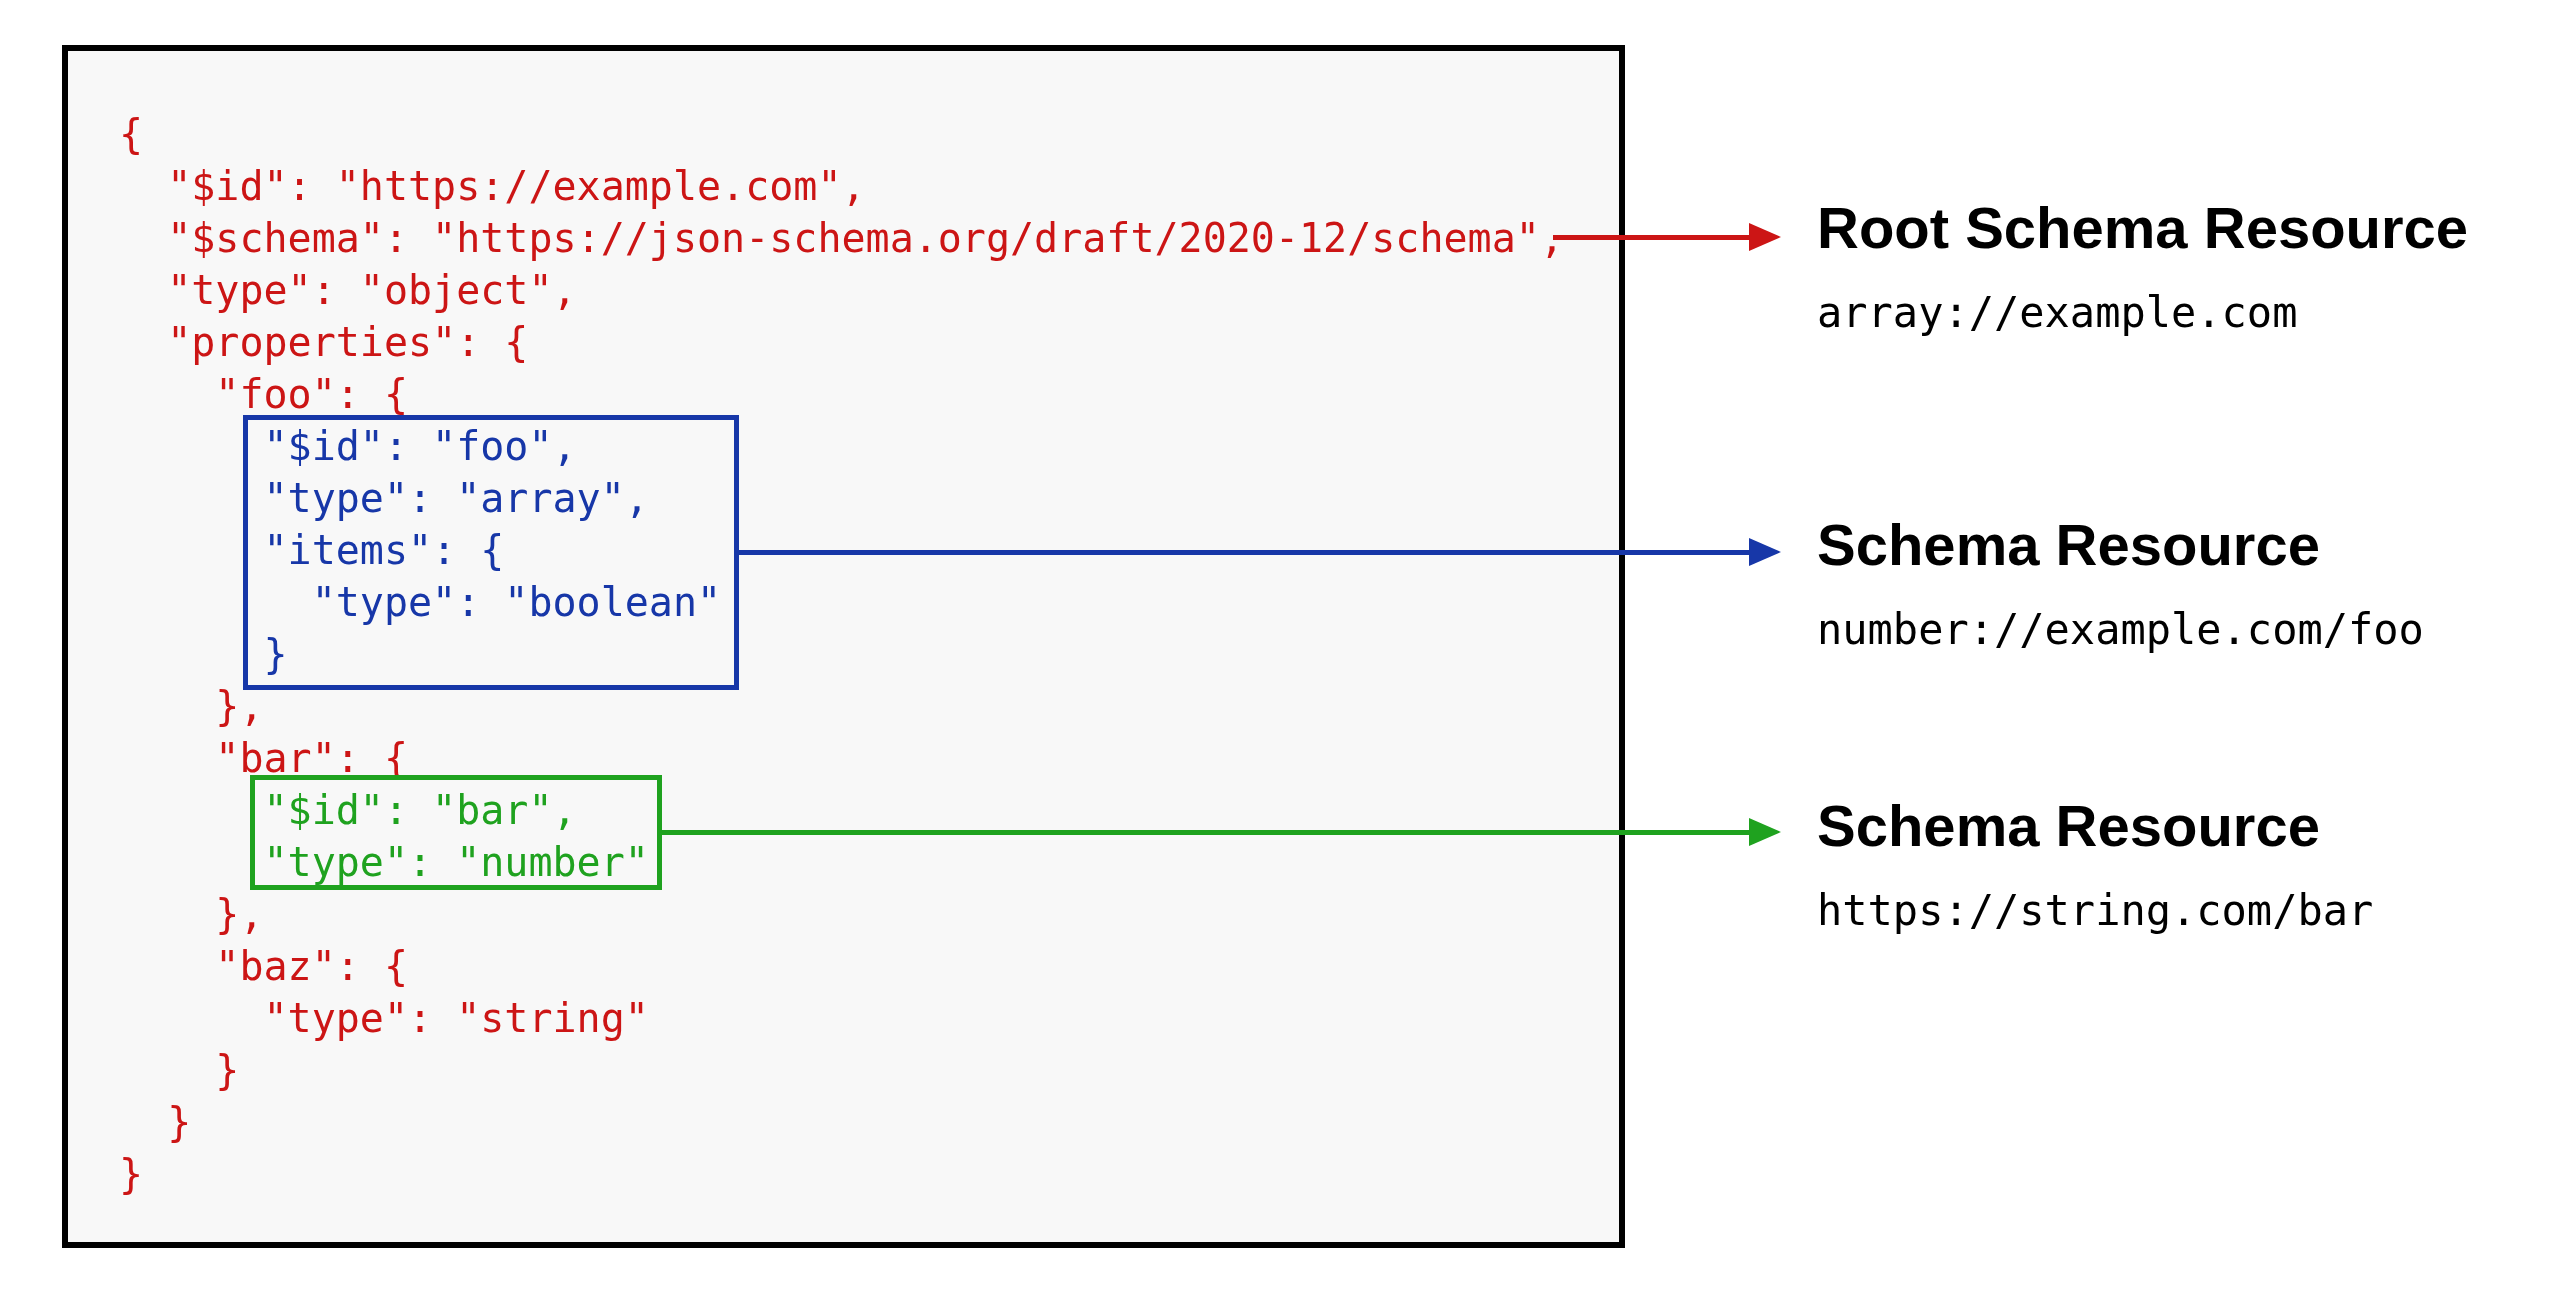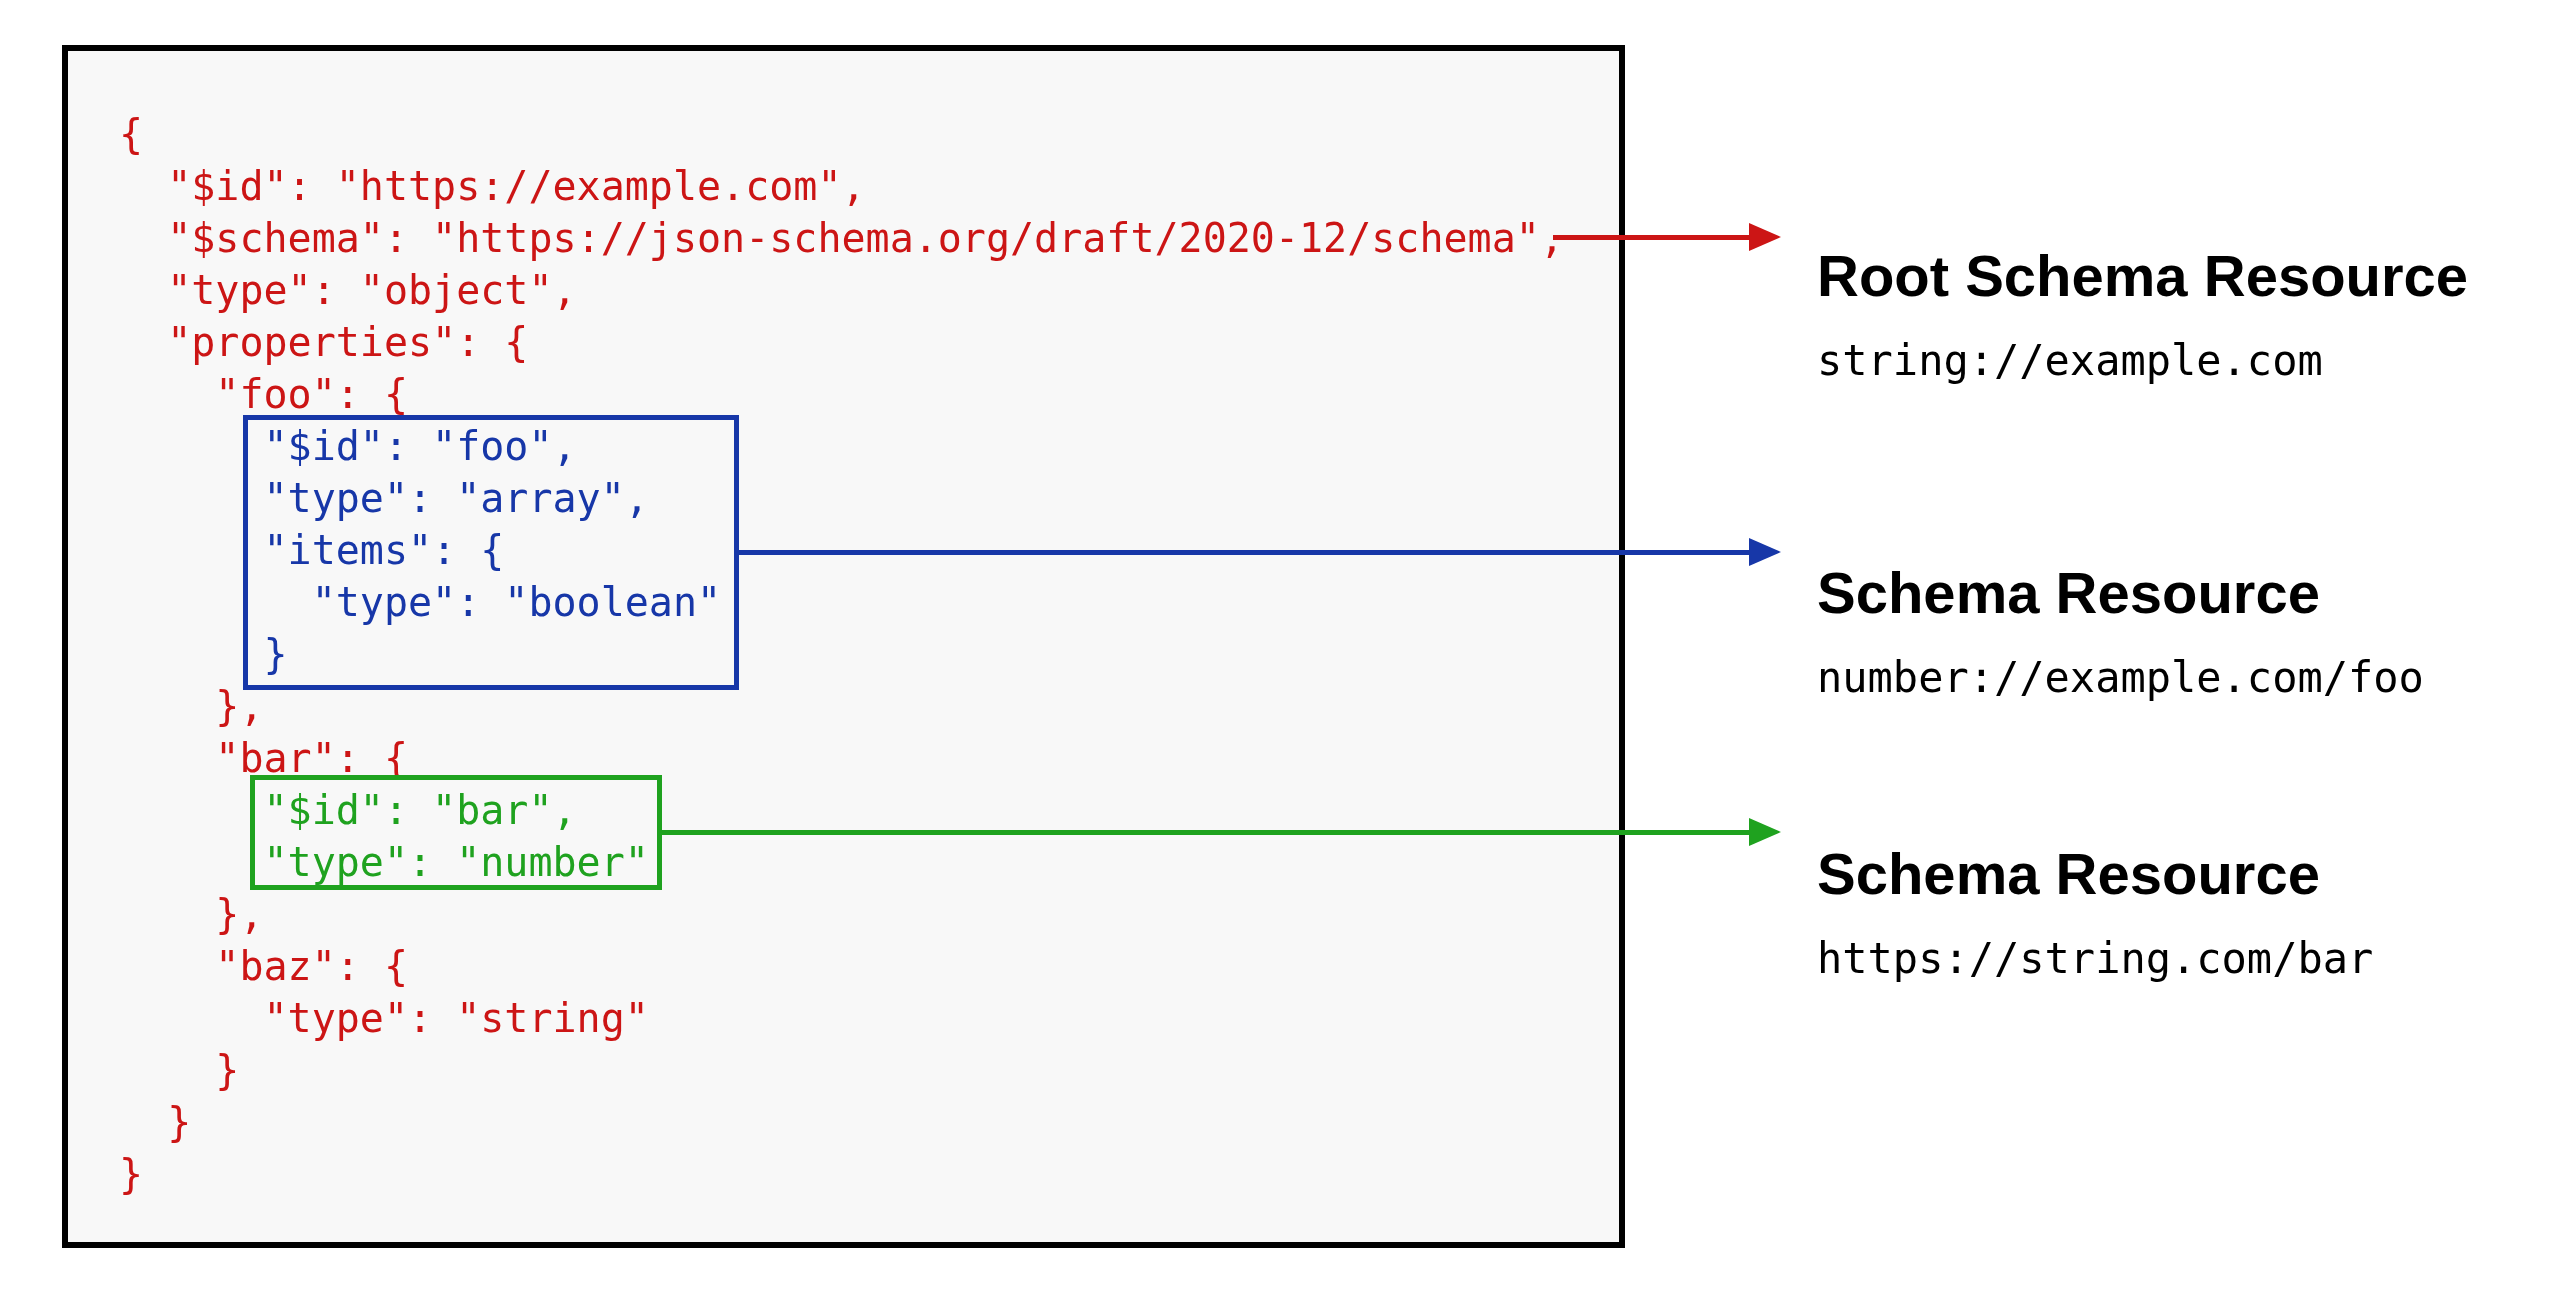--- a/index.html
+++ b/index.html
@@ -69,21 +69,20 @@
   .arrow.red .shaft   { left: 1553px; top: 235px;  width: 198px;  background: var(--red, #cc1515); }
   .arrow.red .head    { left: 1749px; top: 223px;  border-left-color: var(--red, #cc1515); }
   .arrow.blue .shaft  { left: 735px; top: 550px;  width: 1016px; background: var(--blue, #1737a8); }
   .arrow.blue .head   { left: 1749px; top: 538px;  border-left-color: var(--blue, #1737a8); }
   .arrow.green .shaft { left: 658px;  top: 830px; width: 1093px; background: var(--green, #1fa21f); }
   .arrow.green .head  { left: 1749px; top: 818px; border-left-color: var(--green, #1fa21f); }
   .label-block {
     position: absolute;
     left: 1817px;
     color: var(--label_text, #000);
-    margin-top: 48px;
   }
   .label-block.l0 { top: 198px; }
   .label-block.l1 { top: 515px; }
   .label-block.l2 { top: 796px; }
   .label-title {
     font-family: "Liberation Sans", sans-serif;
     font-weight: bold;
     font-size: 58px;
     line-height: 60px;
     white-space: nowrap;
@@ -116,21 +115,21 @@
     <div class="shaft"></div>
     <div class="head"></div>
   </div>
   <div class="arrow green">
     <div class="shaft"></div>
     <div class="head"></div>
   </div>
 
   <div class="label-block l0">
     <div class="label-title">Root Schema Resource</div>
-    <div class="label-url">string://example.com</div>
+    <div class="label-url">array://example.com</div>
   </div>
   <div class="label-block l1">
     <div class="label-title">Schema Resource</div>
     <div class="label-url">number://example.com/foo</div>
   </div>
   <div class="label-block l2">
     <div class="label-title">Schema Resource</div>
     <div class="label-url">https://string.com/bar</div>
   </div>
 

